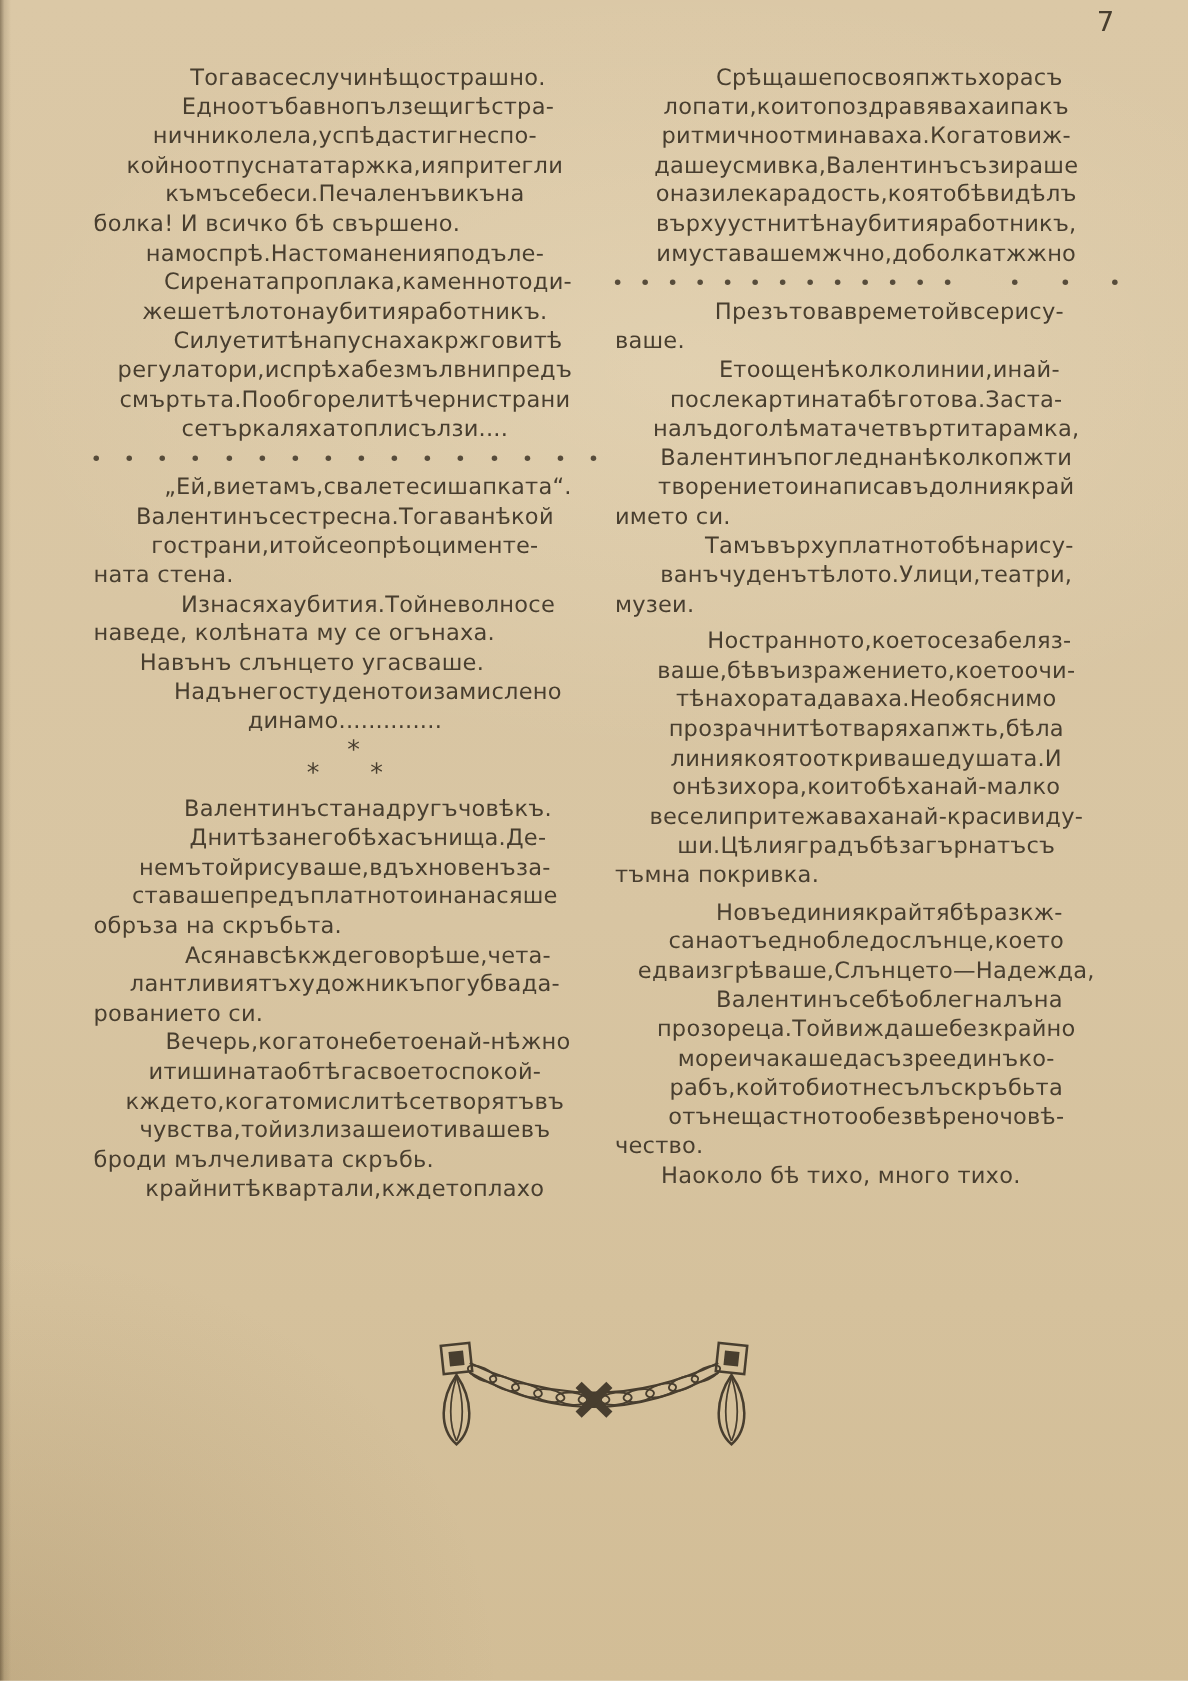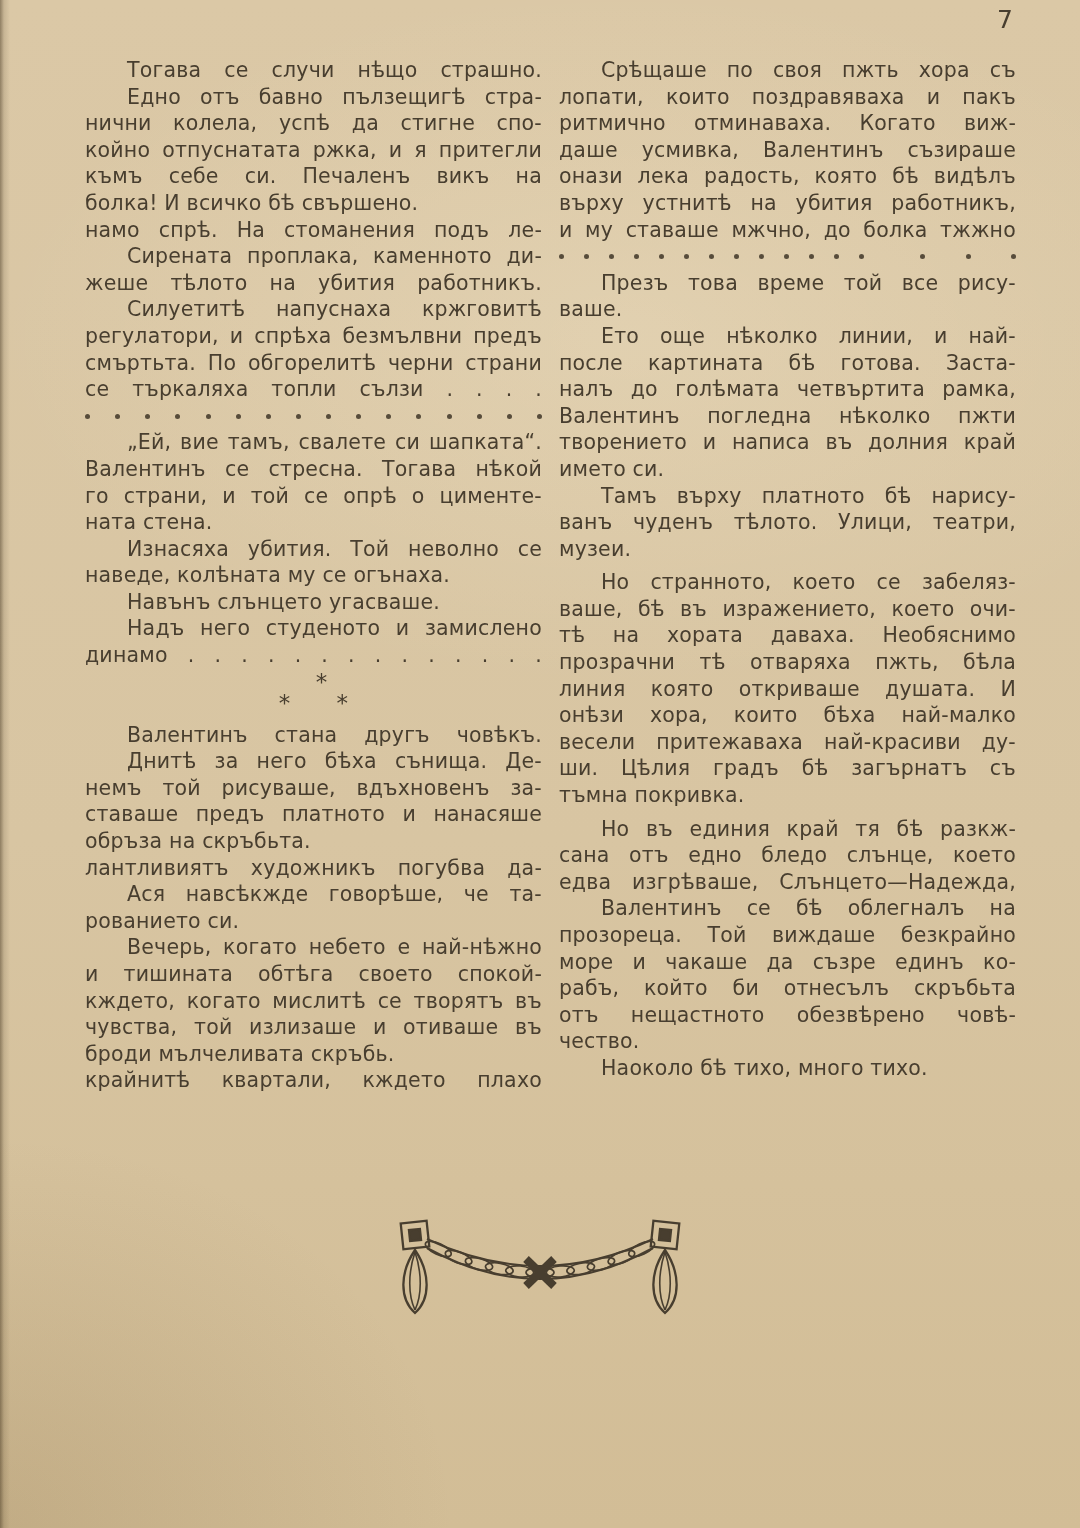--- a/index.html
+++ b/index.html
@@ -24,21 +24,21 @@
     color:var(--ink);letter-spacing:1px;
   }
   #columns{
     position:absolute;left:85px;top:57px;width:931px;
     display:flex;gap:17px;
   }
   .col{width:457px;font-size:20.5px;line-height:26.6px;letter-spacing:0.2px;}
   .para{margin:0;}
   .para.sp{margin-top:7px;}
   .line{height:26.6px;white-space:nowrap;overflow:visible;}
-  .line.j{display:flex;justify-content:space-between;}
+  .line.j{display:flex;justify-content:center;}
   .line.ind{padding-left:42px;}
   .line.j.ind{padding-left:42px;}
   .dotrow{display:flex;align-items:center;height:26.6px;}
   .dgrow{display:flex;justify-content:space-between;flex:1;}
   .dfix{display:flex;justify-content:space-between;flex:0 0 96px;margin-left:56px;}
   .dot{width:5px;height:5px;border-radius:50%;background:var(--ink);opacity:0.9;}
   .stars{height:53px;text-align:center;font-size:23px;color:var(--ink);}
   .stars .r1{height:25px;line-height:27px;padding-left:16px;}
   .stars .r2{height:28px;line-height:18px;display:flex;justify-content:center;gap:46px;}
   #ornament{position:absolute;left:385px;top:1215px;width:310px;height:105px;}
@@ -269,32 +269,32 @@
         <div class="line j">
           <span>ставаше</span>
           <span>предъ</span>
           <span>платното</span>
           <span>и</span>
           <span>нанасяше</span>
         </div>
         <div class="line">обръза на скръбьта.</div>
       </div>
       <div class="para">
-        <div class="line j">
-          <span>лантливиятъ</span>
-          <span>художникъ</span>
-          <span>погубва</span>
-          <span>да-</span>
-        </div>
         <div class="line j ind">
           <span>Ася</span>
           <span>навсѣкжде</span>
           <span>говорѣше,</span>
           <span>че</span>
           <span>та-</span>
+        </div>
+        <div class="line j">
+          <span>лантливиятъ</span>
+          <span>художникъ</span>
+          <span>погубва</span>
+          <span>да-</span>
         </div>
         <div class="line">рованието си.</div>
       </div>
       <div class="para">
         <div class="line j ind">
           <span>Вечерь,</span>
           <span>когато</span>
           <span>небето</span>
           <span>е</span>
           <span>най-нѣжно</span>

